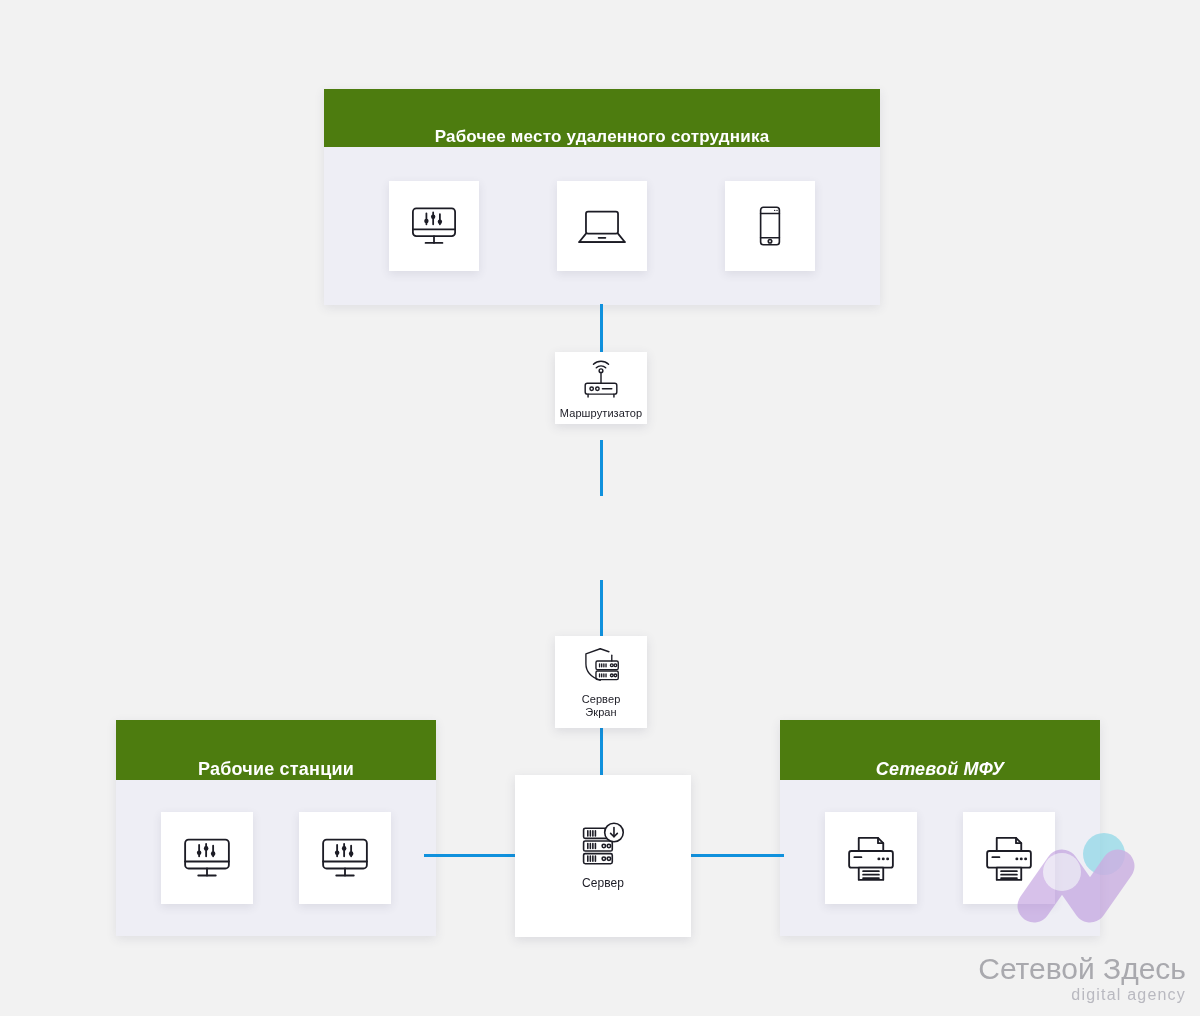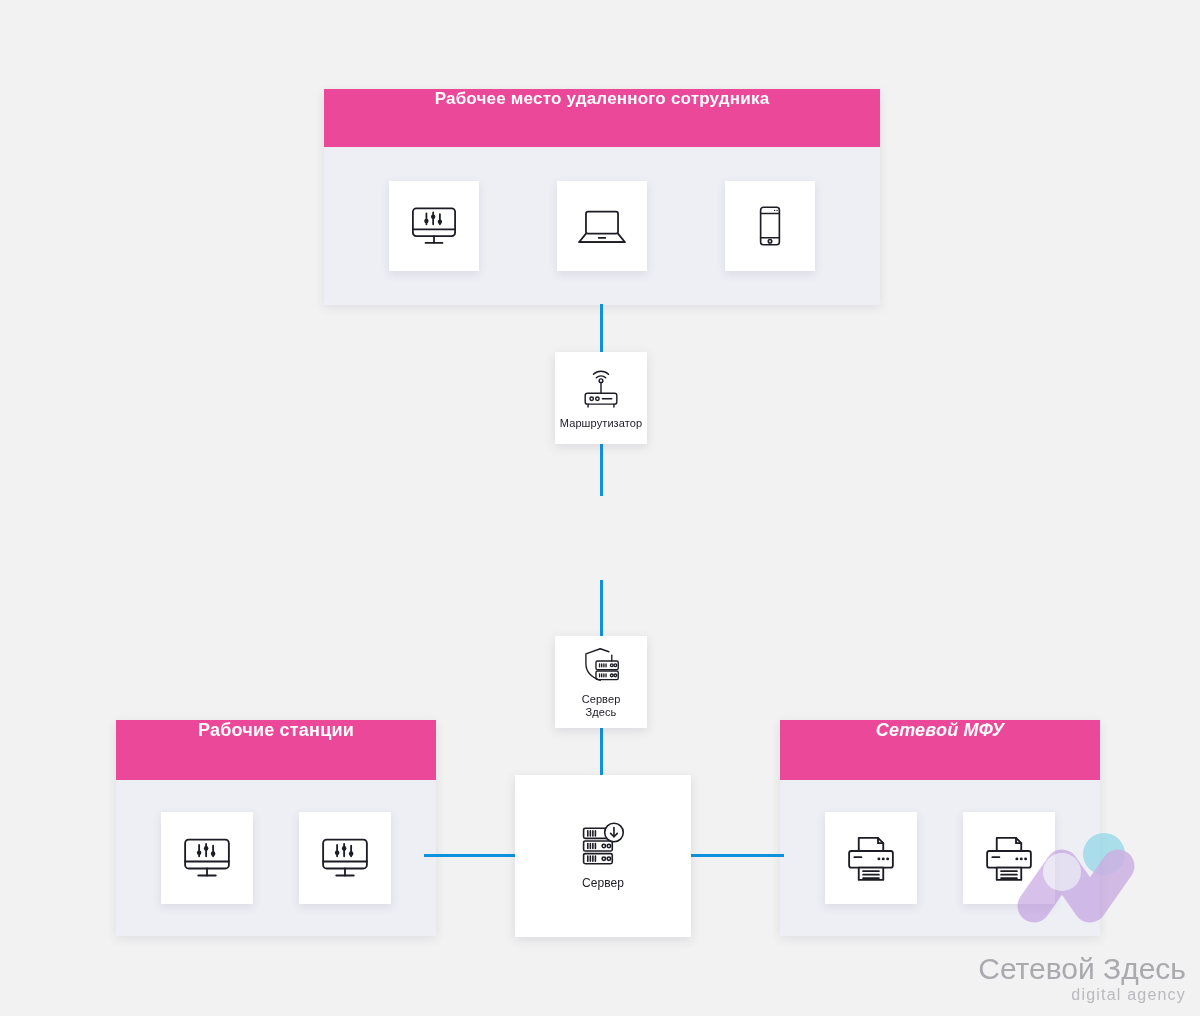--- a/index.html
+++ b/index.html
@@ -20,25 +20,25 @@
     background: #f2f2f2;
   }
 
   
   .panel {
     position: absolute;
     background: #eeeef5;
     box-shadow: 0 3px 10px rgba(60,60,90,0.10);
   }
   .panel-header {
-    background: #ec4899;
+    background: #4d7c0f;
     color: #ffffff;
     font-weight: bold;
     display: flex;
-    align-items: flex-start;
+    align-items: flex-end;
     justify-content: center;
     letter-spacing: 0.2px;
   }
   .panel-body {
     display: flex;
     align-items: center;
     justify-content: center;
     width: 100%;
   }
 
@@ -164,21 +164,21 @@
             <circle cx="32" cy="51.5" r="2.2"></circle>
             <circle cx="38" cy="12" r="0.9" fill="#1c1c25" stroke="none"></circle>
             <circle cx="41" cy="12" r="0.9" fill="#1c1c25" stroke="none"></circle>
           </svg>
         </span>
       </div>
 
     </div>
   </div>
 
-  <div class="node" style="left:555px; top:352px; width:92px; height:92px;">
+  <div class="node" style="left:555px; top:352px; width:92px; height:72px;">
     <span>
       <svg width="46" height="44" viewBox="0 0 64 60" fill="none" stroke="#1c1c25" stroke-width="2" stroke-linecap="round" stroke-linejoin="round">
         <rect x="10" y="36" width="44" height="15" rx="3"></rect>
         <path d="M14 51v4M50 51v4"></path>
         <circle cx="19" cy="43.5" r="2.4"></circle>
         <circle cx="27" cy="43.5" r="2.4"></circle>
         <path d="M34 43.5h13"></path>
         <path d="M32 36V21"></path>
         <circle cx="32" cy="18.5" r="2.6"></circle>
         <path d="M25.5 14.5a9 9 0 0 1 13 0"></path>
@@ -200,21 +200,21 @@
         <path d="M30 26v4M33 26v4M36 26v4M39 26v4"></path>
         <path d="M30 40v4M33 40v4M36 40v4M39 40v4"></path>
         <circle cx="47" cy="28" r="1.9"></circle>
         <circle cx="52" cy="28" r="1.9"></circle>
         <circle cx="47" cy="42" r="1.9"></circle>
         <circle cx="52" cy="42" r="1.9"></circle>
       </svg>
     </span>
     <div class="node-label">
       <span>Сервер</span><br>
-      <span>Здесь</span>
+      <span>Экран</span>
     </div>
   </div>
 
   <div class="node" style="left:515px; top:775px; width:176px; height:162px;">
     <span>
       <svg width="54" height="50" viewBox="0 0 64 58" fill="none" stroke="#1c1c25" stroke-width="1.9" stroke-linecap="round" stroke-linejoin="round">
         <rect x="9" y="8" width="34" height="12" rx="2"></rect>
         <rect x="9" y="23" width="34" height="12" rx="2"></rect>
         <rect x="9" y="38" width="34" height="12" rx="2"></rect>
         <path d="M14 11v6M17 11v6M20 11v6M23 11v6"></path>

